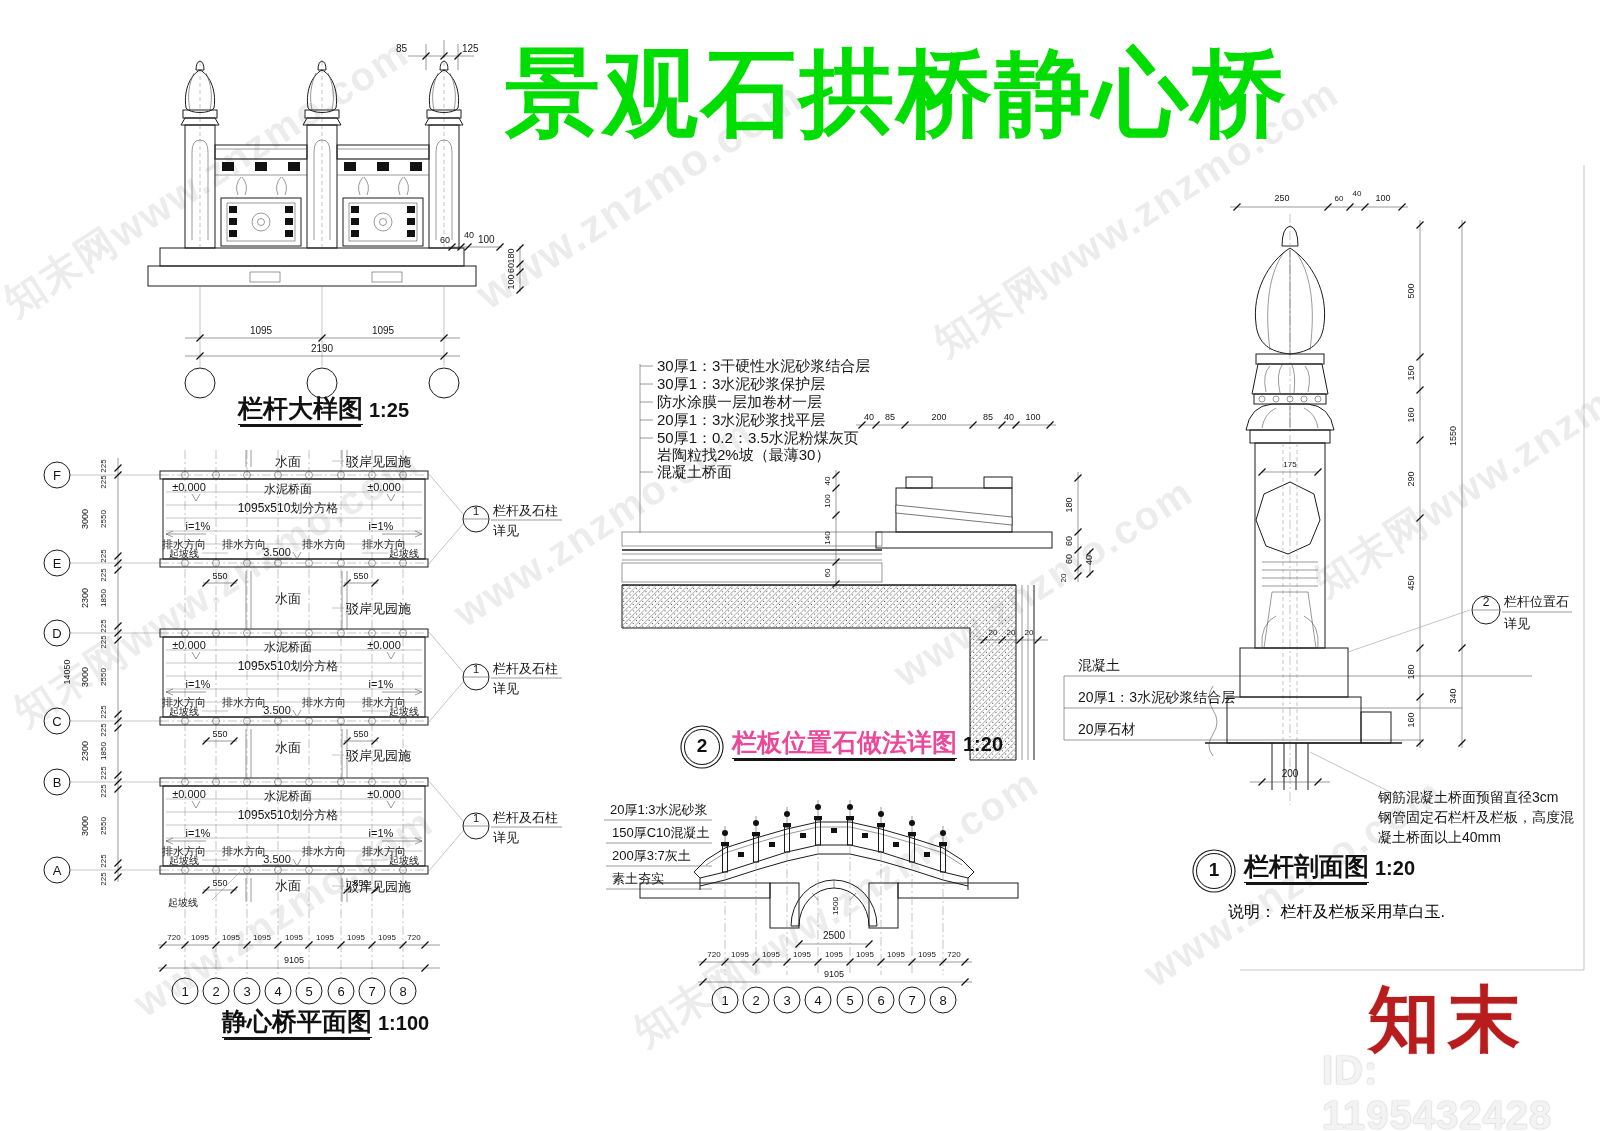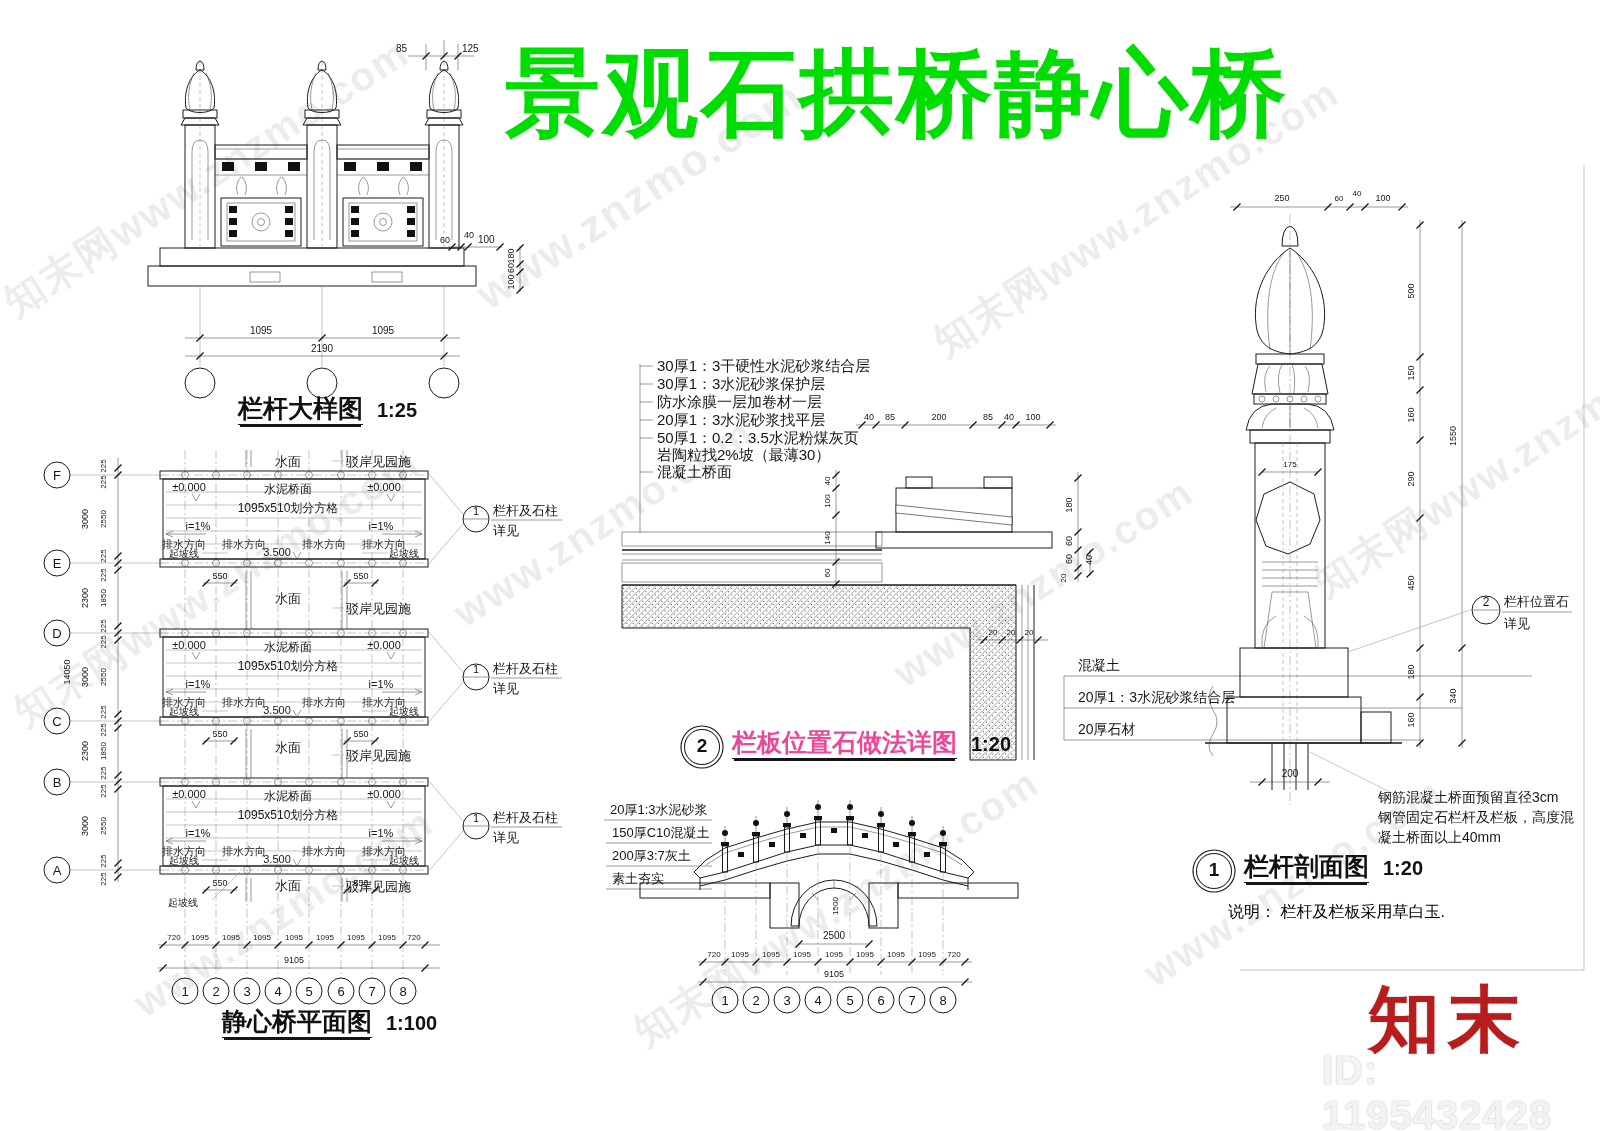--- a/index.html
+++ b/index.html
@@ -9,21 +9,21 @@
   .wm{position:absolute;color:#dedede;opacity:.55;white-space:nowrap;
       transform:rotate(-33deg);font-weight:bold;letter-spacing:2px;pointer-events:none;}
   
   .title-main{position:absolute;left:505px;top:40px;font-size:95px;font-weight:bold;
       font-family:Liberation Serif, serif;color:#00dd00;letter-spacing:3px;line-height:1.15;}
   
   .dtitle{position:absolute;white-space:nowrap;color:#111;}
   .dtitle .t{font-size:25px;font-weight:bold;font-family:Liberation Serif, serif;
       border-bottom:1.5px solid #151515;box-shadow:0 4px 0 -2px #151515;padding-bottom:2px;}
   .dtitle .green{color:#ec4899;}
-  .dtitle .sc{font-size:20px;font-weight:bold;margin-left:14px;}
+  .dtitle .sc{font-size:20px;font-weight:bold;margin-left:6px;}
   .refcircle{display:inline-block;width:34px;height:34px;border:1.6px solid #161616;border-radius:50%;
       text-align:center;line-height:32px;font-size:19px;font-weight:bold;position:relative;
       box-shadow:0 0 0 2.5px #fff,0 0 0 3.6px #161616;margin-right:12px;vertical-align:middle;}
   .remark{position:absolute;font-size:16px;color:#000000;}
   .logo{position:absolute;left:1368px;top:972px;font-size:72px;font-weight:bold;color:#b91c1c;
         text-shadow:0 0 1px #c9c9c9, 0 0 2px #cccccc;letter-spacing:8px;
         font-family:"Liberation Sans",sans-serif;}
   .idtag{position:absolute;left:1322px;top:1048px;font-size:40px;font-weight:bold;color:#f3f3f3;
         text-shadow:0 0 1px #c9c9c9,0 0 2px #cccccc;letter-spacing:1px;}
   svg text{font-family:"Liberation Sans",sans-serif;fill:#161616;}

